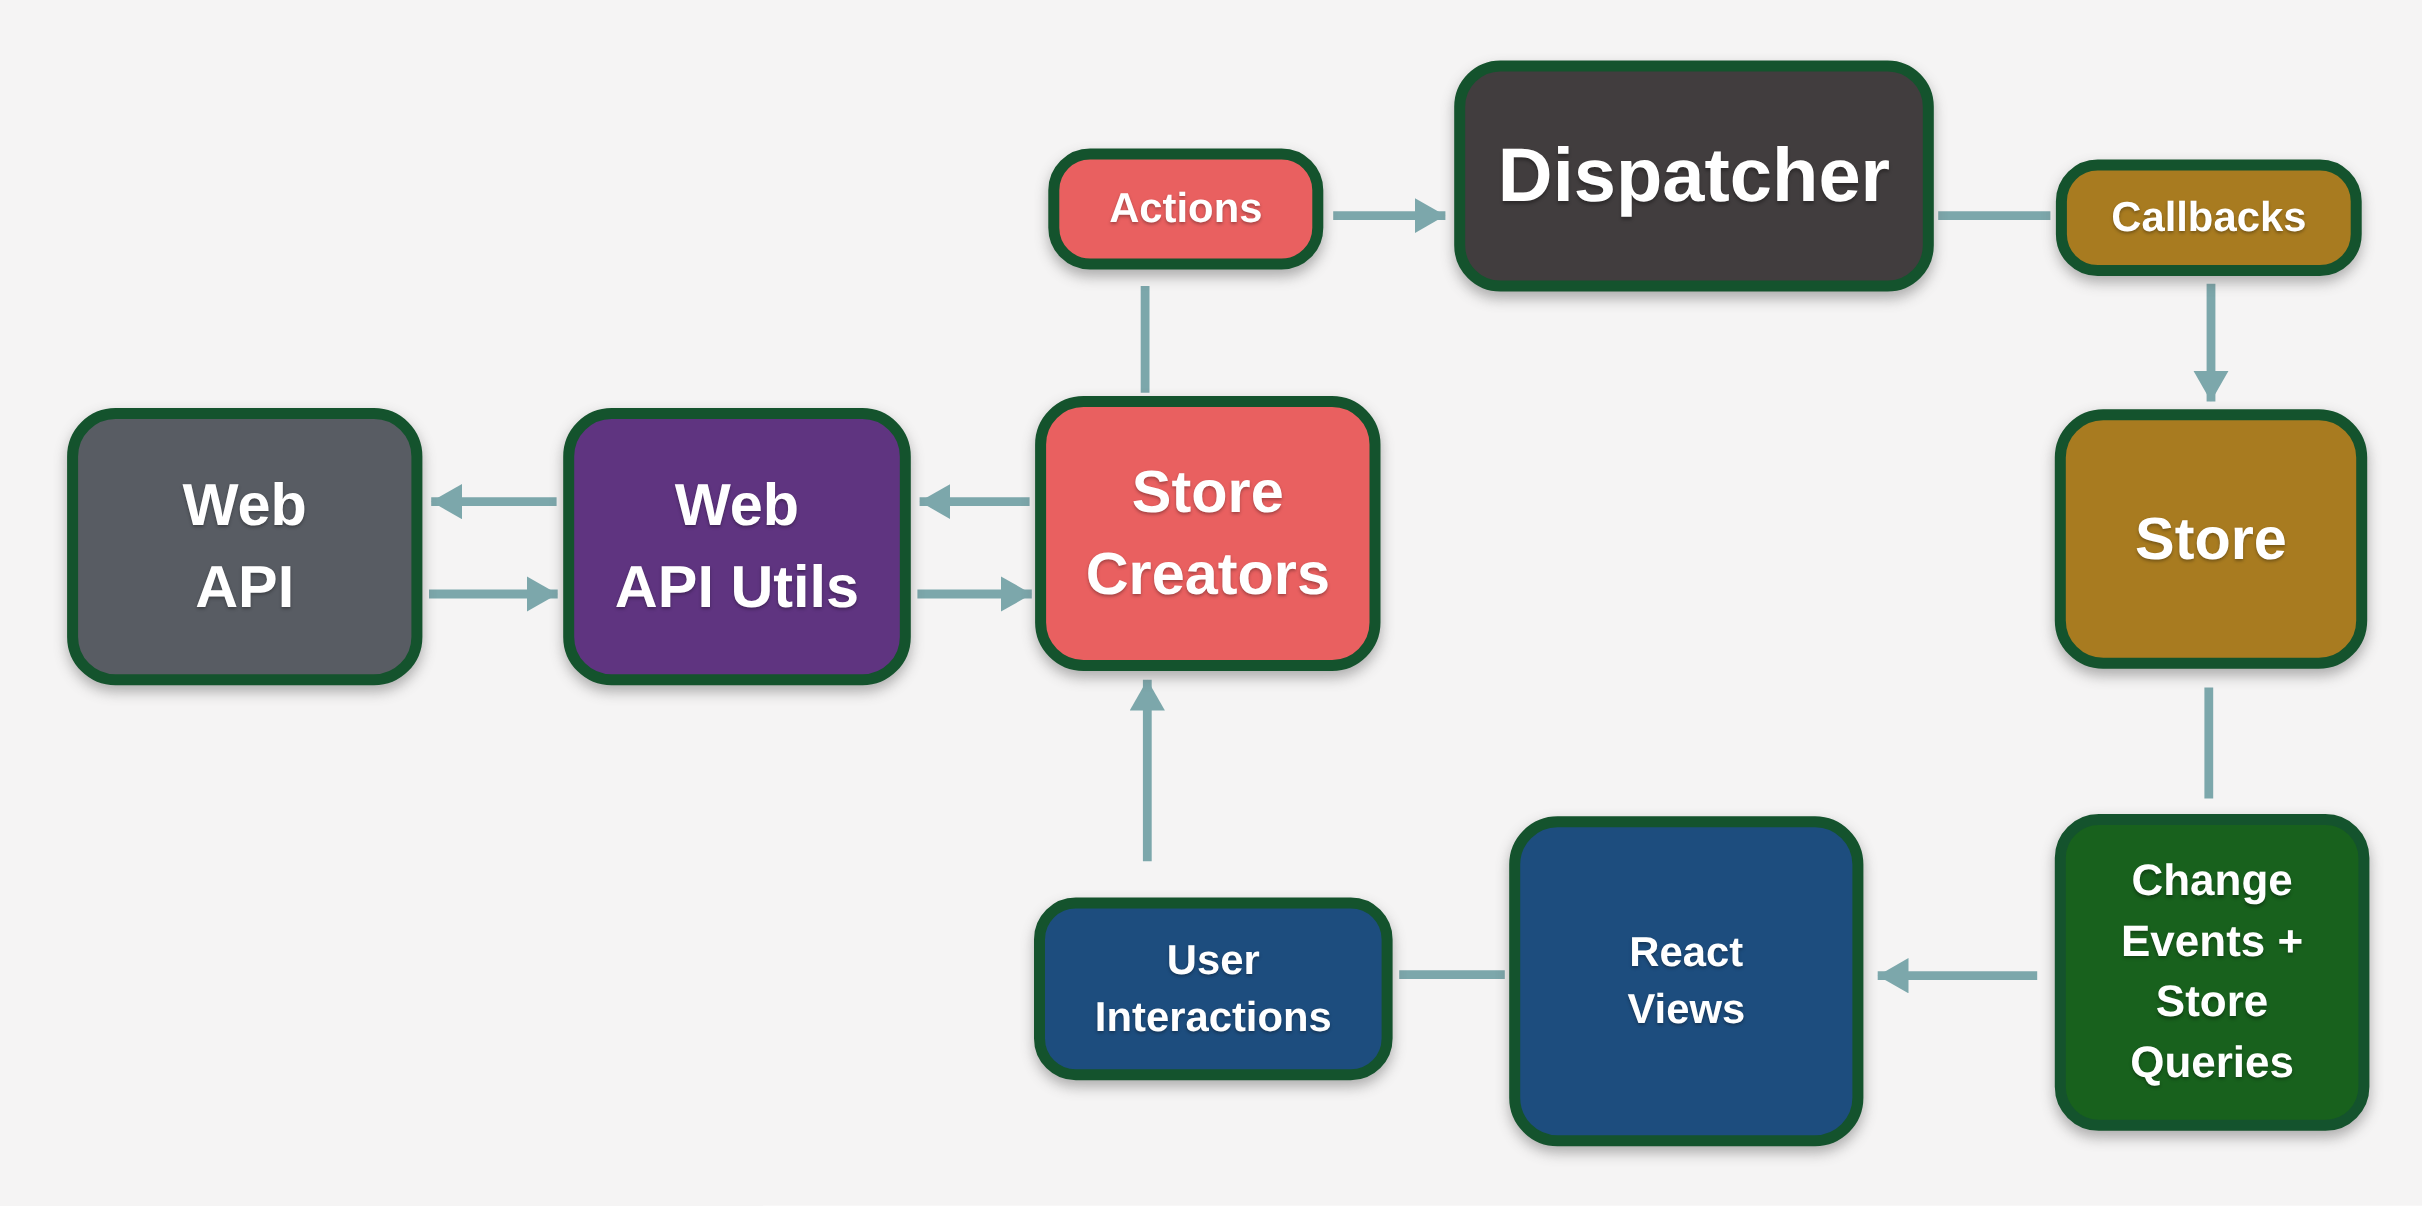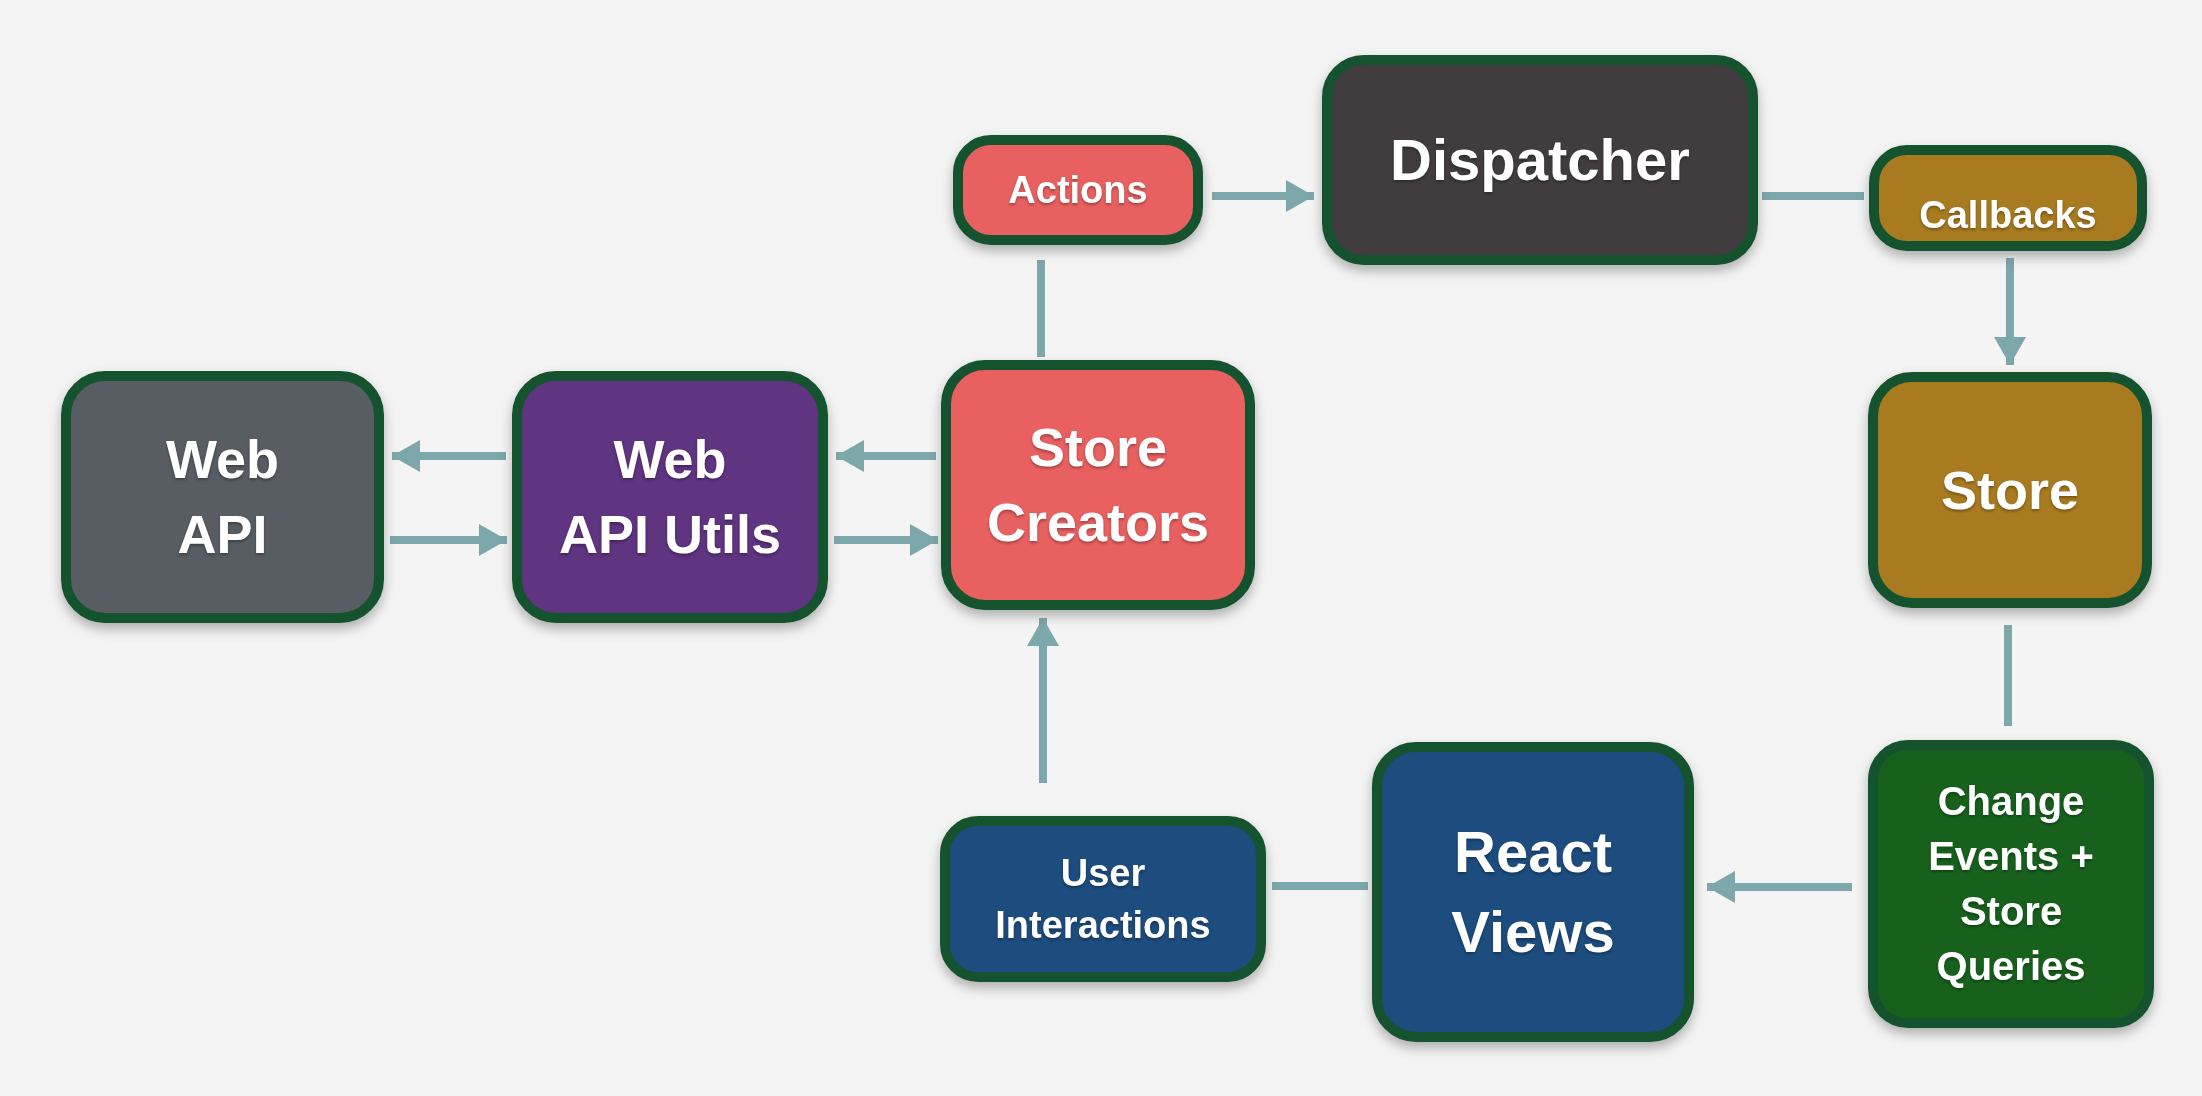--- a/index.html
+++ b/index.html
@@ -14,28 +14,28 @@
     font-weight:700;
     display:flex;align-items:center;justify-content:center;
     text-align:center;
   }
   .node .label{
     white-space:pre-line;
     line-height:1.38;
     text-shadow:0 2px 3px rgba(0,0,0,0.30);
   }
   #n-actions           {left:953px;  top:135px; width:250px; height:110px; border-radius:38px; font-size:38px;}
-  #n-dispatcher        {left:1322px; top:55px;  width:436px; height:210px; border-radius:42px; font-size:58px;}
-  #n-callbacks         {left:1869px; top:145px; width:278px; height:106px; border-radius:38px; font-size:38px;align-items:flex-end;}
+  #n-dispatcher        {left:1322px; top:55px;  width:436px; height:210px; border-radius:42px; font-size:69px;}
+  #n-callbacks         {left:1869px; top:145px; width:278px; height:106px; border-radius:38px; font-size:38px;}
   #n-web-api           {left:61px;   top:371px; width:323px; height:252px; border-radius:44px; font-size:54px;}
   #n-web-api-utils     {left:512px;  top:371px; width:316px; height:252px; border-radius:44px; font-size:54px;}
   #n-action-creators   {left:941px;  top:360px; width:314px; height:250px; border-radius:44px; font-size:54px;}
   #n-store             {left:1868px; top:372px; width:284px; height:236px; border-radius:44px; font-size:54px;}
   #n-change-events     {left:1868px; top:740px; width:286px; height:288px; border-radius:40px; font-size:40px;}
-  #n-react-views       {left:1372px; top:742px; width:322px; height:300px; border-radius:44px; font-size:58px;}
+  #n-react-views       {left:1372px; top:742px; width:322px; height:300px; border-radius:44px; font-size:38px;}
   #n-user-interactions {left:940px;  top:816px; width:326px; height:166px; border-radius:38px; font-size:38px;}
   #edges{position:absolute;left:0;top:0;width:2202px;height:1096px;pointer-events:none;}
   #edges line{stroke:currentColor;stroke-width:8;}
 </style>
 </head>
 <body>
 
 <div id="stage" style="background: rgb(245, 244, 244);">
 
   <svg id="edges" width="2202" height="1096" viewBox="0 0 2202 1096" xmlns="http://www.w3.org/2000/svg" style="color: rgb(124, 167, 171);">

